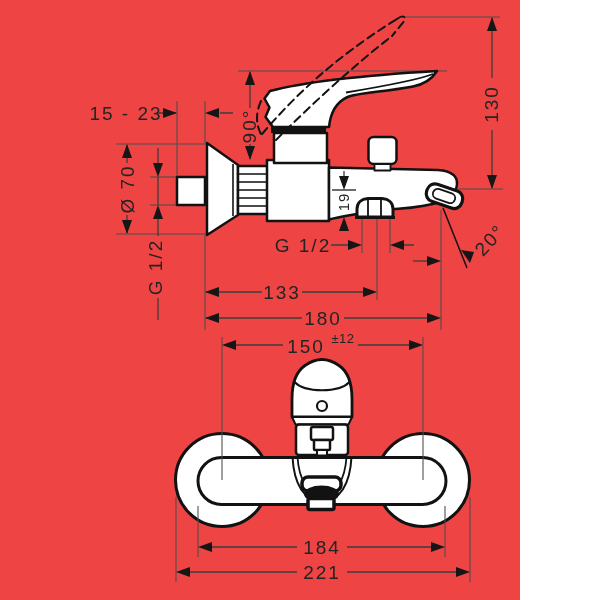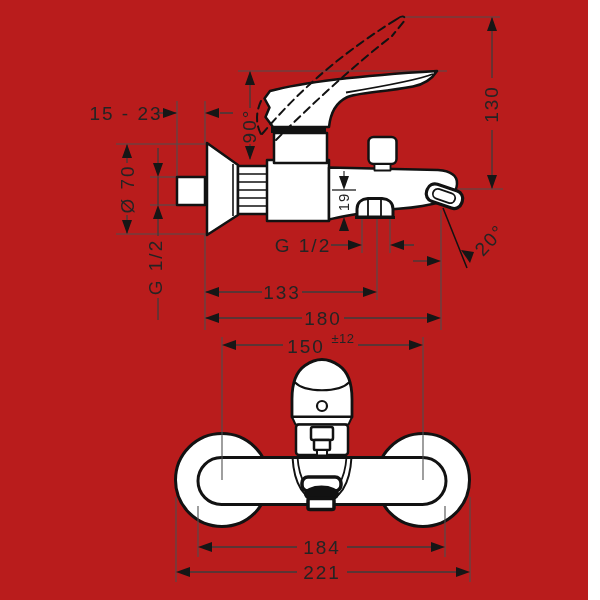--- a/index.html
+++ b/index.html
@@ -1,16 +1,16 @@
 <!DOCTYPE html>
 <html><head>
 <meta charset="utf-8">
 <style>
   html,body{margin:0;padding:0;background:#fff;}
-  .stage{width:588px;height:600px;background:#b91c1c;position:relative;overflow:hidden;}
+  .stage{width:520px;height:600px;background:#ef4444;position:relative;overflow:hidden;}
   svg{display:block;}
   text{font-family:"Liberation Sans","DejaVu Sans",sans-serif;fill:#242424;font-size:19px;letter-spacing:2px;}
   .sm{font-size:15px;letter-spacing:1px;}
   .sup{font-size:13px;letter-spacing:0.5px;}
   .thin{stroke:#4f4f4f;stroke-width:1.1;fill:none;}
   .dim{stroke:#3d3d3d;stroke-width:1.3;fill:none;}
   .arr{fill:#161616;stroke:none;}
   .draw{stroke:#121212;fill:#fff;stroke-linejoin:round;stroke-linecap:round;}
   .nf{fill:none;}
   .dark{fill:#121212;stroke:none;}

